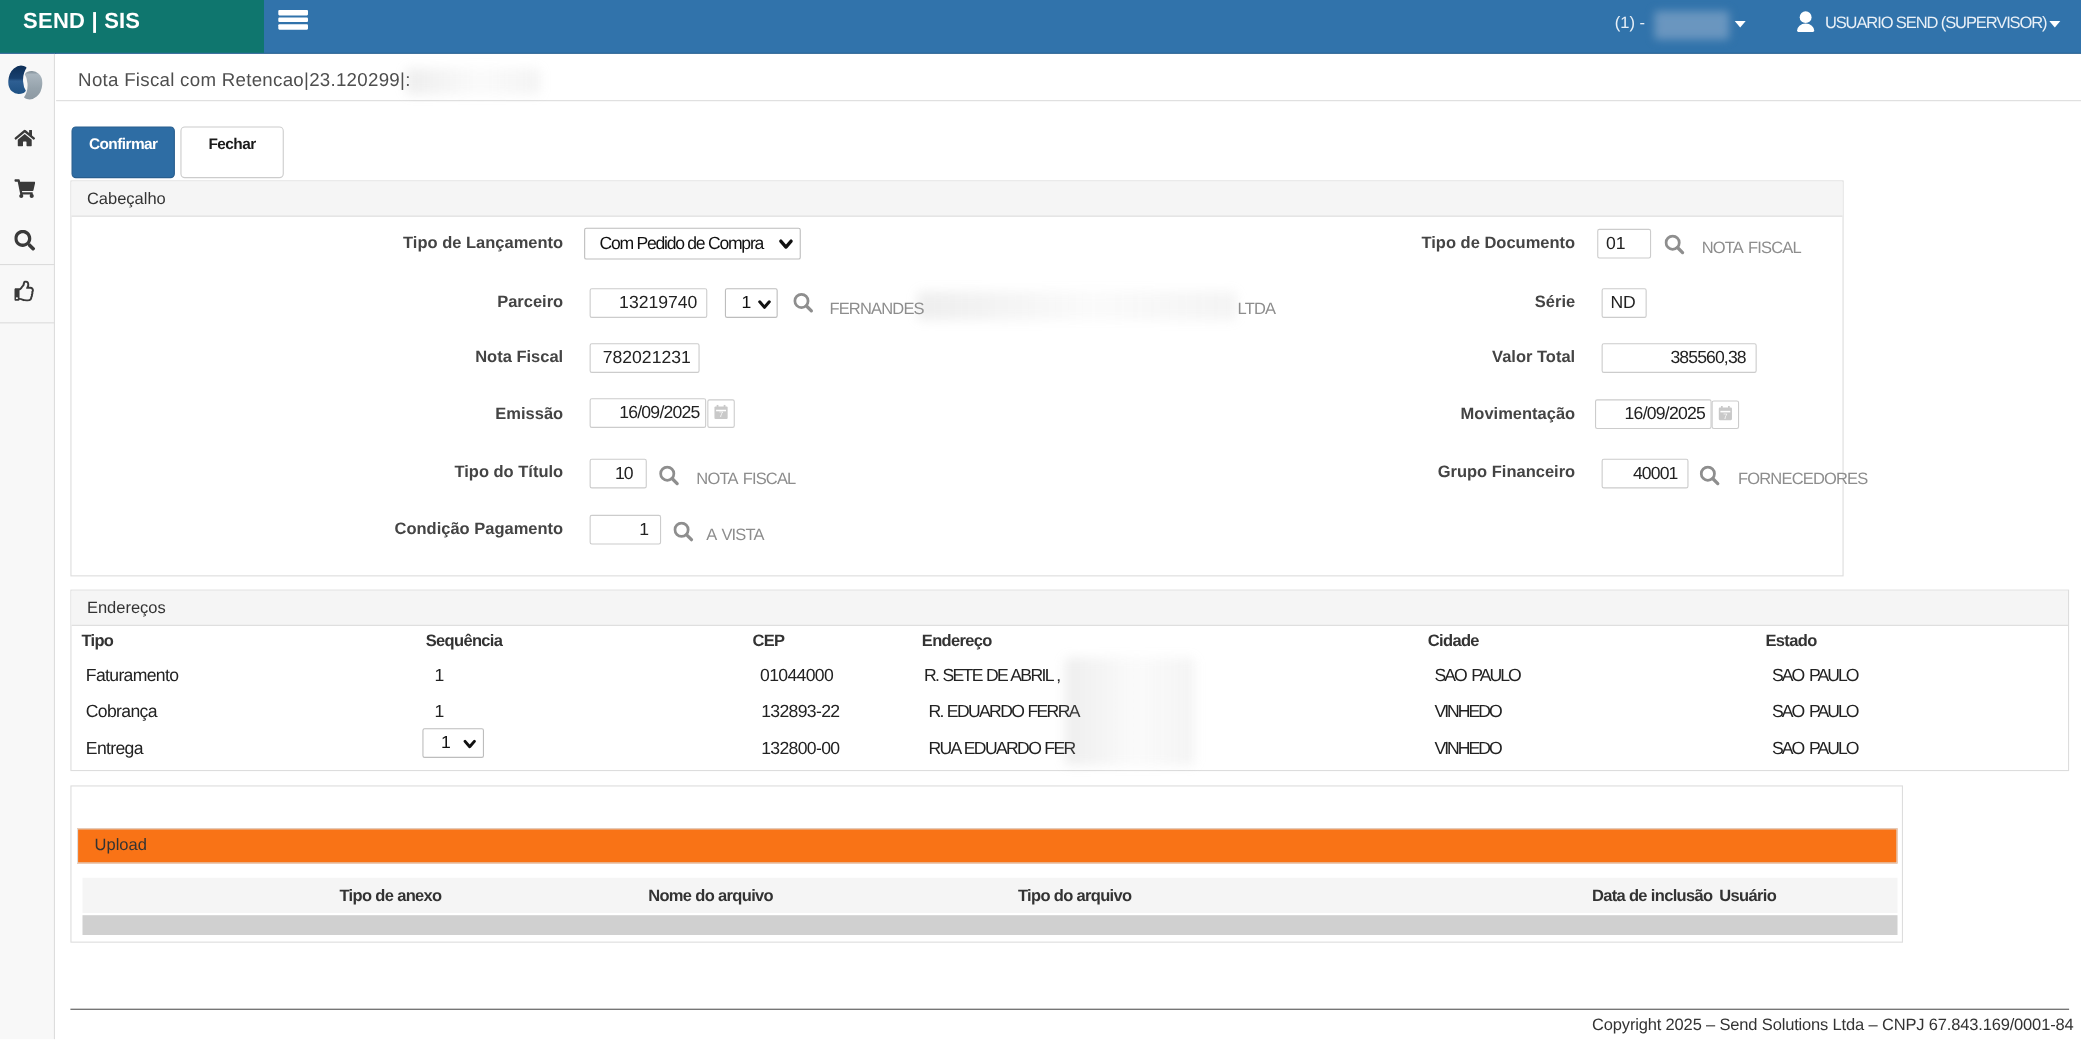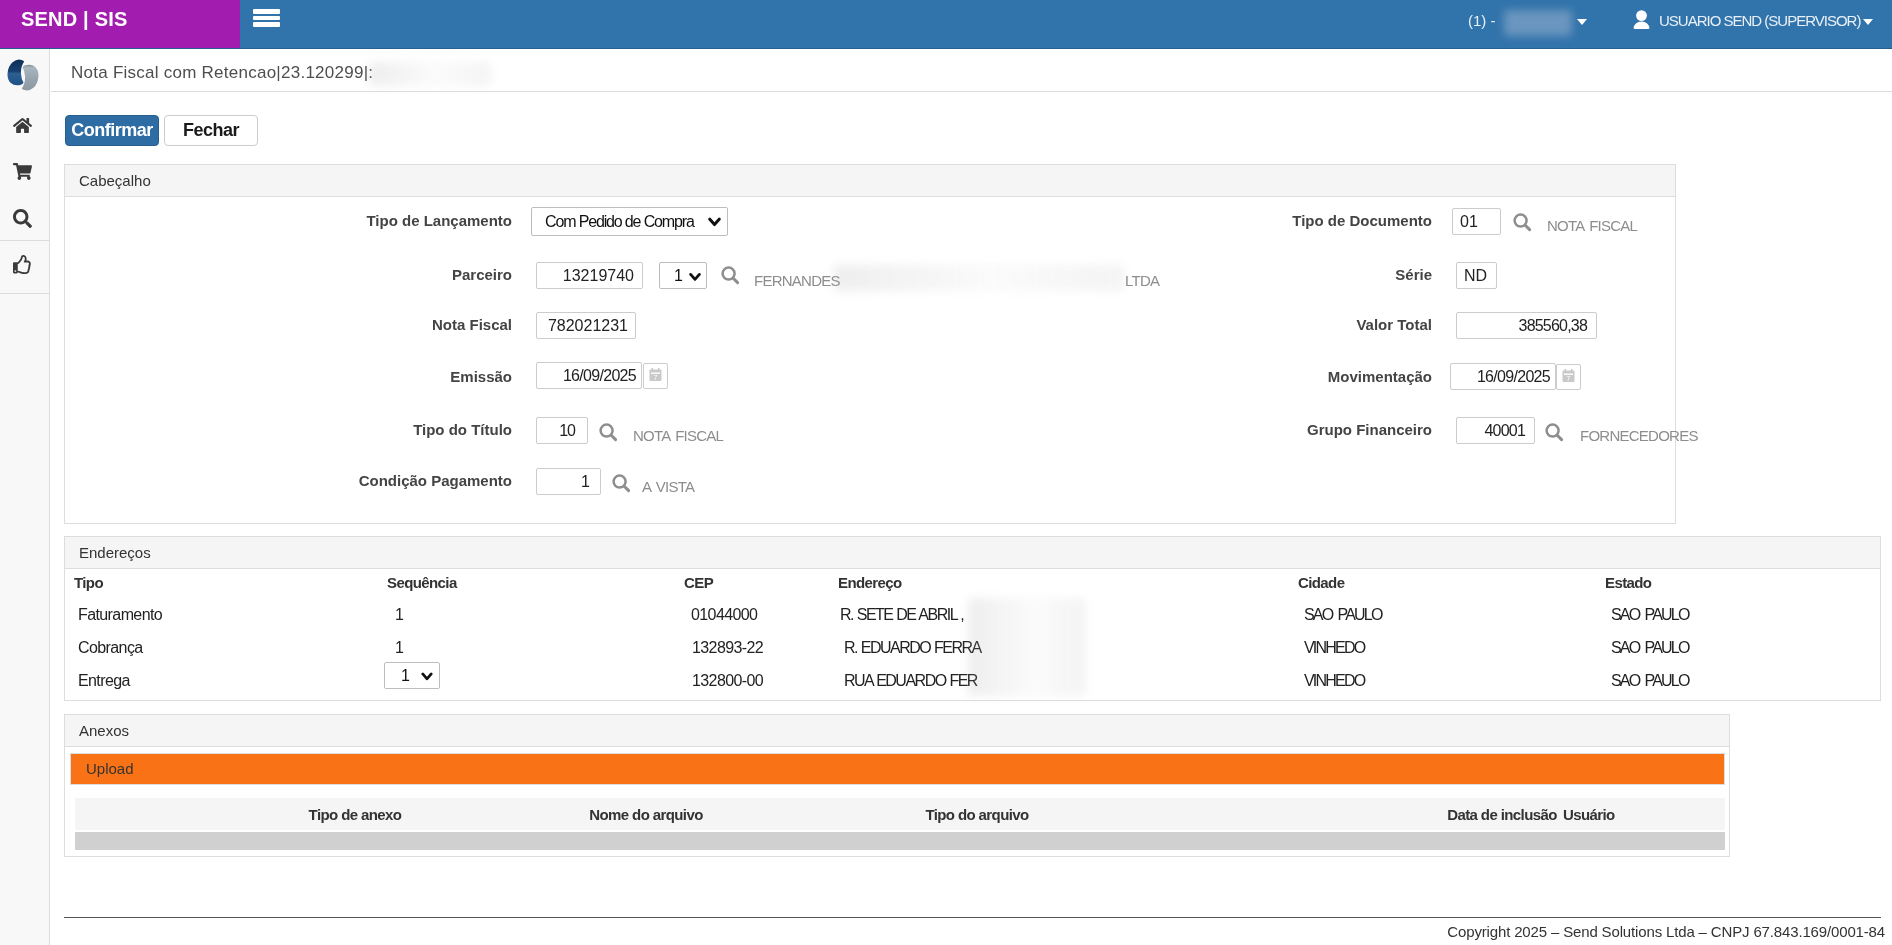--- a/index.html
+++ b/index.html
@@ -1,36 +1,36 @@
 <!DOCTYPE html>
 <html><head>
 <meta charset="utf-8">
 <style>
 html,body{margin:0;padding:0;background:#fff;}
 #page{position:relative;width:1892px;height:945px;overflow:hidden;background:#fff;
   font-family:"Liberation Sans",sans-serif;color:#333;}
 .abs{position:absolute;}
 
 #topbar{position:absolute;left:0;top:0;width:1892px;height:48px;background:#3173ab;border-bottom:1px solid #27608f;}
-#brand{position:absolute;left:0;top:0;width:240px;height:48px;background:#a21caf;}
+#brand{position:absolute;left:0;top:0;width:240px;height:48px;background:#0f766e;}
 #brand span{position:absolute;left:21px;top:8px;color:#fff;font-size:20px;font-weight:bold;letter-spacing:0.2px;}
 .hbar{position:absolute;left:253px;width:27px;height:4.5px;background:#fff;border-radius:1px;}
 .tbtext{position:absolute;color:#e9f0f7;font-size:15px;}
 .caret{position:absolute;width:0;height:0;border-left:5px solid transparent;border-right:5px solid transparent;border-top:6px solid #fff;}
 #tbblur{position:absolute;left:1504px;top:10px;width:68px;height:26px;background:#6a96bf;border-radius:3px;filter:blur(4px);}
 
 #sidebar{position:absolute;left:0;top:49px;width:50px;height:896px;background:#f8f8f8;border-right:1px solid #ddd;box-sizing:border-box;}
 .sdiv{position:absolute;left:0;width:50px;height:0;border-top:1px solid #dcdcdc;}
 .sicon{position:absolute;left:13px;width:19px;height:19px;}
 
 #titlebar{position:absolute;left:51px;top:49px;width:1841px;height:43px;background:#fff;border-bottom:1px solid #ddd;box-sizing:border-box;}
 #titletext{position:absolute;left:20px;top:14px;font-size:17px;color:#4e4e4e;letter-spacing:0.25px;}
 .blur{position:absolute;background:linear-gradient(90deg,rgba(160,160,160,.18),rgba(200,200,200,.08) 55%,rgba(175,175,175,.14));filter:blur(5px);border-radius:4px;}
 
-.btn{position:absolute;top:115px;width:94px;height:31px;border-radius:4px;font-size:18px;font-weight:bold;text-align:center;line-height:29px;box-sizing:border-box;letter-spacing:-0.5px;}
+.btn{position:absolute;top:115px;width:94px;height:47px;border-radius:4px;font-size:14px;font-weight:bold;text-align:center;line-height:29px;box-sizing:border-box;letter-spacing:-0.5px;}
 #btnconf{left:65px;background:#2e6da4;border:1px solid #285e8e;color:#fff;}
 #btnfech{left:164px;background:#fff;border:1px solid #ccc;color:#1a1a1a;}
 
 .panel{position:absolute;border:1px solid #ddd;background:#fff;box-sizing:border-box;}
 .phead{position:absolute;left:0;top:0;right:0;height:32px;background:#f5f5f5;border-bottom:1px solid #ddd;font-size:15px;color:#333;line-height:32px;padding-left:14px;box-sizing:border-box;}
 
 .flabel{position:absolute;width:260px;font-size:15px;font-weight:bold;color:#444;text-align:right;}
 .finput{position:absolute;height:27px;border:1px solid #ccc;background:#fff;box-sizing:border-box;font-size:16px;color:#222;line-height:25px;border-radius:2px;}
 .fselect{position:absolute;border:1px solid #bdbdbd;background:#fff;box-sizing:border-box;font-size:16px;color:#111;border-radius:2px;letter-spacing:-1.15px;}
 .muted{position:absolute;font-size:15px;color:#8d8d8d;letter-spacing:-0.75px;word-spacing:2px;height:25px;line-height:25px;}
@@ -238,21 +238,20 @@
       </svg>
   </div>
   <div class="td" style="left:692px;top:672px;">132800-00</div>
   <div class="td addr" style="left:844px;top:672px;">RUA EDUARDO FER</div>
   <div class="td caps" style="left:1304px;top:672px;">VINHEDO</div>
   <div class="td caps" style="left:1611px;top:672px;">SAO PAULO</div>
 
   <div class="blur" style="left:968px;top:598px;width:118px;height:98px;"></div>
 
   <div class="panel" style="left:64px;top:714px;width:1666px;height:143px;">
-    <div class="phead">Anexos</div>
     <div style="position:absolute;left:5px;top:38px;width:1655px;height:32px;border:1px solid #ddd;background:#f97316;box-sizing:border-box;font-size:15px;line-height:30px;padding-left:15px;color:#333;">Upload</div>
     <div style="position:absolute;left:10px;top:83px;width:1650px;height:32px;background:#f5f5f5;"></div>
     <div style="position:absolute;left:10px;top:117px;width:1650px;height:18px;background:#d0d0d0;"></div>
   </div>
   <div class="th" style="left:300px;top:806px;width:110px;text-align:center;">Tipo de anexo</div>
   <div class="th" style="left:576px;top:806px;width:140px;text-align:center;">Nome do arquivo</div>
   <div class="th" style="left:907px;top:806px;width:140px;text-align:center;">Tipo do arquivo</div>
   <div class="th" style="left:1432px;top:806px;width:140px;text-align:center;">Data de inclusão</div>
   <div class="th" style="left:1563px;top:806px;">Usuário</div>
 

